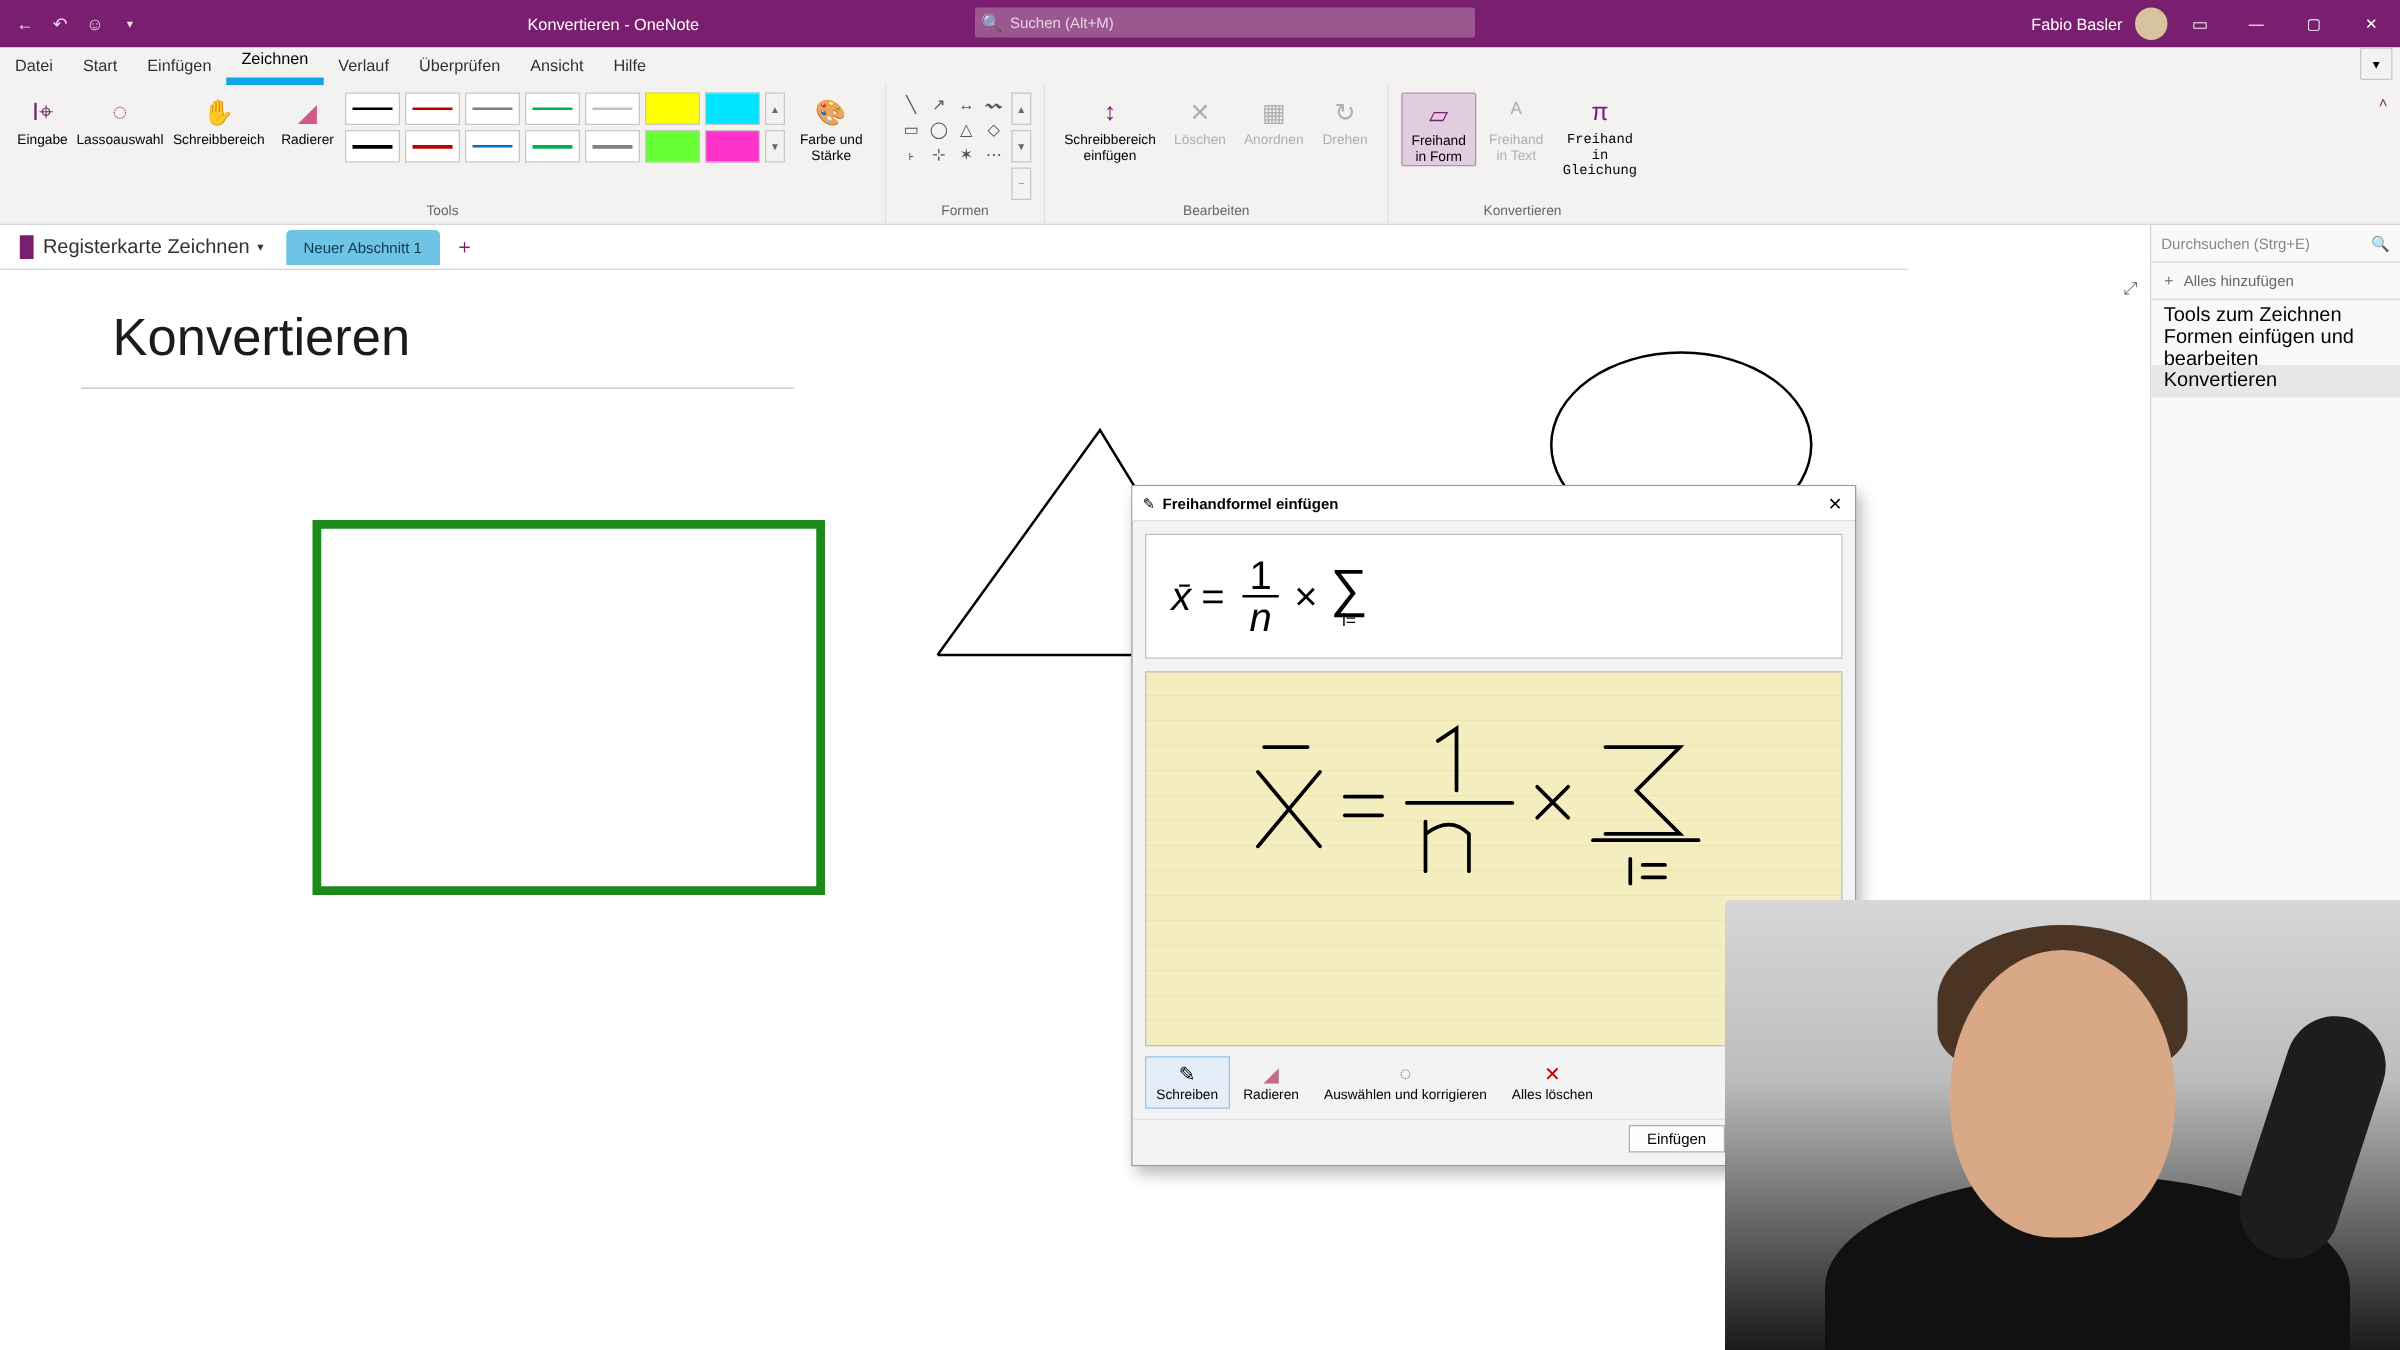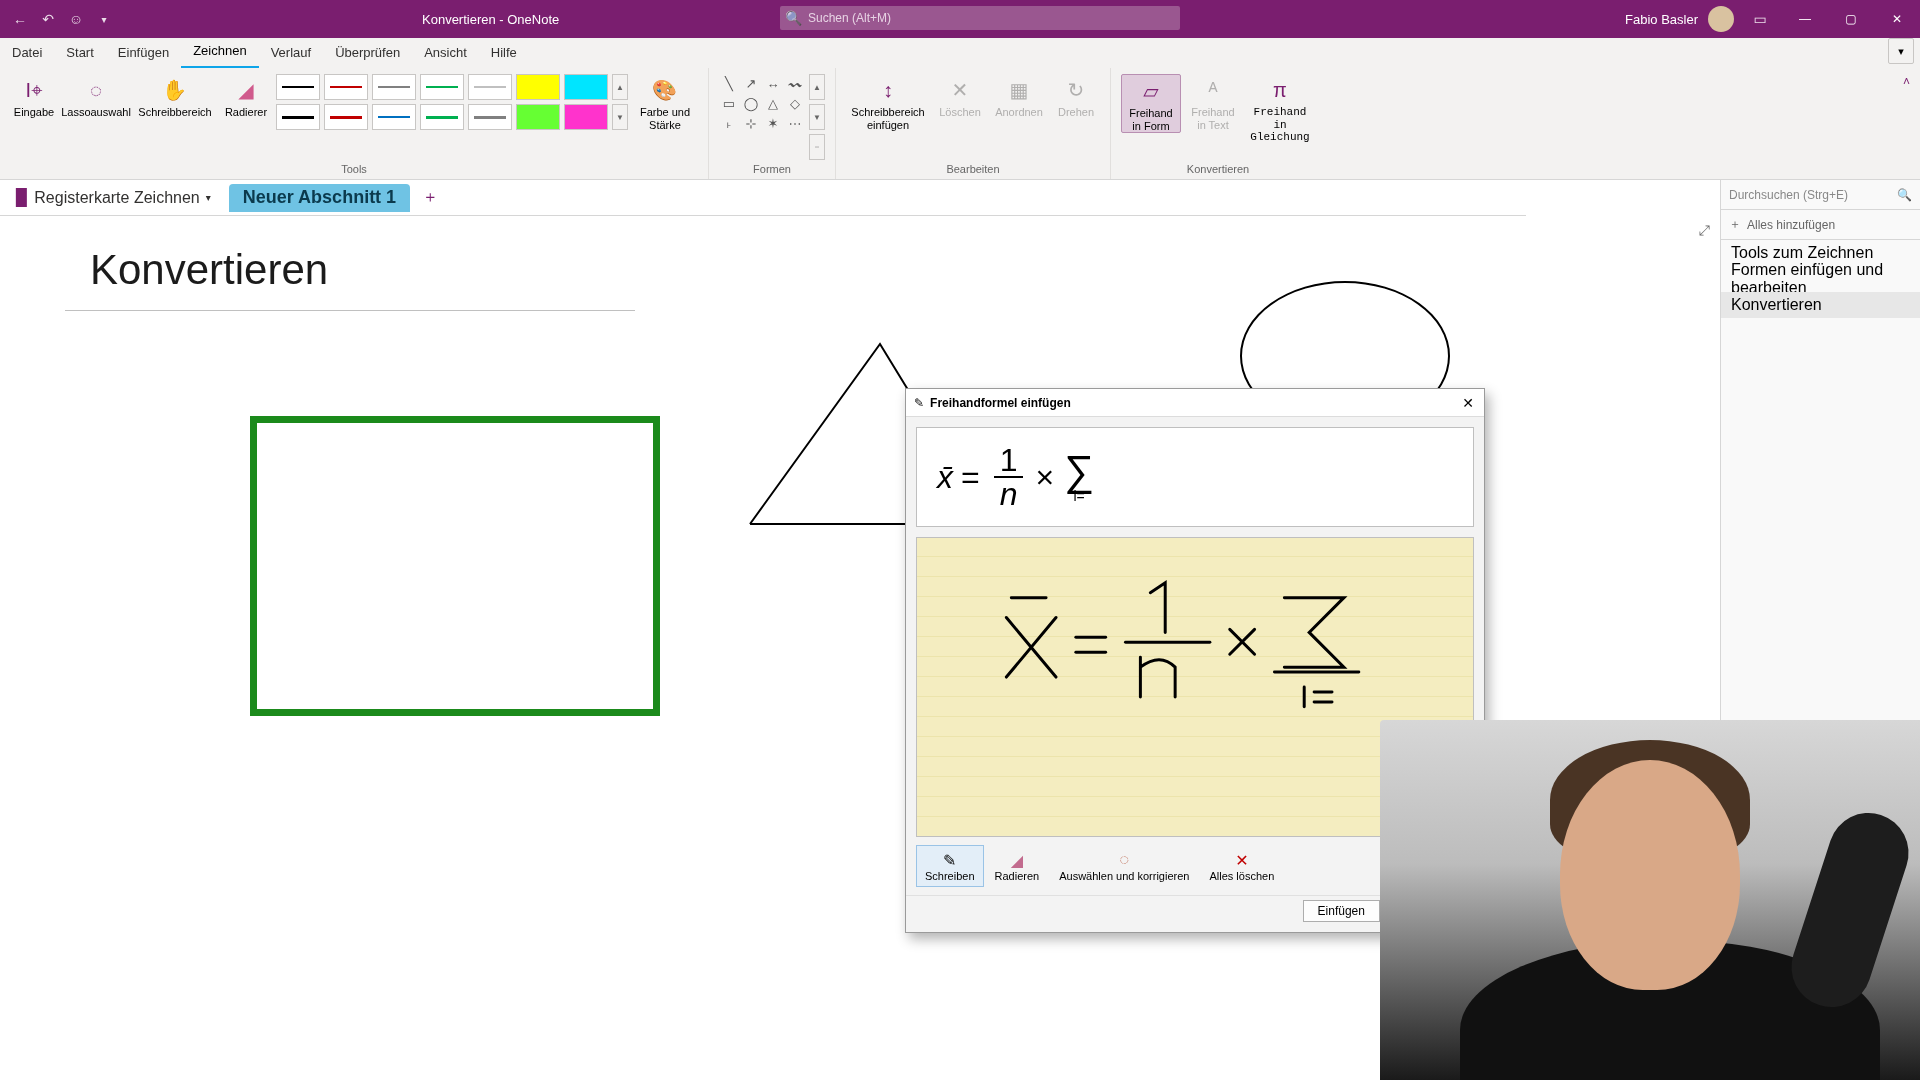--- a/index.html
+++ b/index.html
@@ -10,21 +10,21 @@
   .tb-title{position:absolute;left:390px;margin-left:32px;}
   .tb-search{position:absolute;left:780px;top:6px;width:400px;height:24px;background:#9a5790;border:none;display:flex;align-items:center;border-radius:2px;}
   .tb-search input{flex:1;background:transparent;border:none;color:#fff;font-size:12px;padding-left:6px;outline:none;}
   .tb-search input::placeholder{color:#e7d3e4;}
   .tb-right{position:absolute;right:0;display:flex;align-items:center;height:100%;}
   .tb-user{font-size:13px;margin-right:10px;}
   .avatar{width:26px;height:26px;border-radius:50%;background:#d9c2a0;margin-right:18px;}
   .winbtn{width:46px;height:38px;display:flex;align-items:center;justify-content:center;font-size:12px;}
   .menubar{height:30px;background:#f3f2f1;display:flex;align-items:flex-end;border-bottom:0;position:relative;}
   .menutab{padding:6px 12px 8px;font-size:13px;color:#323130;cursor:pointer;}
-  .menutab.active{border-bottom:2px solid #0ea5e9;color:#000;}
+  .menutab.active{border-bottom:6px solid #0ea5e9;color:#000;}
   .ribbon-collapse{position:absolute;right:10px;top:7px;font-size:12px;color:#7a1e6f;}
   .mode-sw{position:absolute;right:6px;top:0;width:26px;height:26px;border:1px solid #c8c6c4;border-radius:2px;display:flex;align-items:center;justify-content:center;font-size:11px;}
   .ribbon{height:112px;background:#f3f2f1;border-bottom:1px solid #d6d6d6;display:flex;align-items:stretch;position:relative;}
   .group{display:flex;flex-direction:column;align-items:center;border-right:1px solid #e1dfdd;padding:6px 10px 2px;}
   .group-body{flex:1;display:flex;align-items:flex-start;gap:4px;}
   .group-label{font-size:11px;color:#666;padding:2px 0 2px;text-align:center;}
   .bigbtn{display:flex;flex-direction:column;align-items:center;width:60px;cursor:pointer;padding-top:2px;}
   .bigbtn .ico{width:28px;height:28px;display:flex;align-items:center;justify-content:center;font-size:20px;color:#7a1e6f;}
   .bigbtn .lbl{font-size:11px;text-align:center;line-height:1.15;margin-top:2px;}
   .bigbtn.dis .ico,.bigbtn.dis .lbl{color:#b0afae;}
@@ -33,21 +33,21 @@
   .penrow{display:flex;gap:4px;}
   .penswatch{width:44px;height:26px;border:1px solid #c8c6c4;background:#fff;position:relative;display:flex;align-items:center;justify-content:center;cursor:pointer;}
   .stroke{width:32px;height:0;border-top:2px solid;}
   .hl{width:44px;height:26px;border:1px solid #c8c6c4;cursor:pointer;}
   .dd-col{width:16px;display:flex;flex-direction:column;gap:4px;}
   .dd-arw{width:16px;height:26px;border:1px solid #c8c6c4;display:flex;align-items:center;justify-content:center;font-size:8px;color:#666;cursor:pointer;}
   .shapegrid{display:grid;grid-template-columns:repeat(4,20px);grid-auto-rows:18px;gap:2px;}
   .sgc{width:20px;height:18px;display:flex;align-items:center;justify-content:center;font-size:13px;color:#555;cursor:pointer;}
   .notebook-bar{height:36px;background:#fff;display:flex;align-items:center;border-bottom:1px solid #d6d6d6;padding-left:6px;position:absolute;top:180px;left:0;right:394px;}
   .nb-name{display:flex;align-items:center;gap:6px;font-size:16px;color:#323130;padding:0 10px;}
-  .tab-section{height:28px;padding:0 14px;margin-left:8px;border-top-left-radius:4px;border-top-right-radius:4px;background:#6fc3e4;color:#0b3a4d;font-size:18px;display:flex;align-items:center;font-weight:bold;}
+  .tab-section{height:28px;padding:0 14px;margin-left:8px;border-top-left-radius:4px;border-top-right-radius:4px;background:#6fc3e4;color:#0b3a4d;font-size:12px;display:flex;align-items:center;}
   .tab-add{width:24px;height:24px;display:flex;align-items:center;justify-content:center;font-size:16px;color:#7a1e6f;margin-left:8px;}
   .page-panel{position:absolute;top:180px;right:0;width:200px;bottom:0;border-left:1px solid #d6d6d6;background:#f9f9f9;display:flex;flex-direction:column;}
   .pp-search{height:30px;border-bottom:1px solid #d6d6d6;display:flex;align-items:center;padding:0 8px;font-size:12px;color:#888;justify-content:space-between;}
   .pp-add{height:30px;border-bottom:1px solid #d6d6d6;display:flex;align-items:center;padding:0 8px;font-size:12px;color:#666;}
   .pp-item{height:26px;padding:0 10px;font-size:16px;display:flex;align-items:center;cursor:pointer;}
   .pp-item.sel{background:#e7e7e7;}
   .canvas{position:absolute;top:216px;left:0;right:200px;bottom:0;background:#fff;}
   .cv-title{position:absolute;left:90px;top:30px;font-size:42px;font-weight:300;color:#1b1b1b;}
   .cv-title-ul{position:absolute;left:65px;top:94px;width:570px;height:0;border-top:1px solid #c0c0c0;}
   .greenrect{position:absolute;left:250px;top:200px;width:410px;height:300px;border:7px solid #1b8a1b;}

